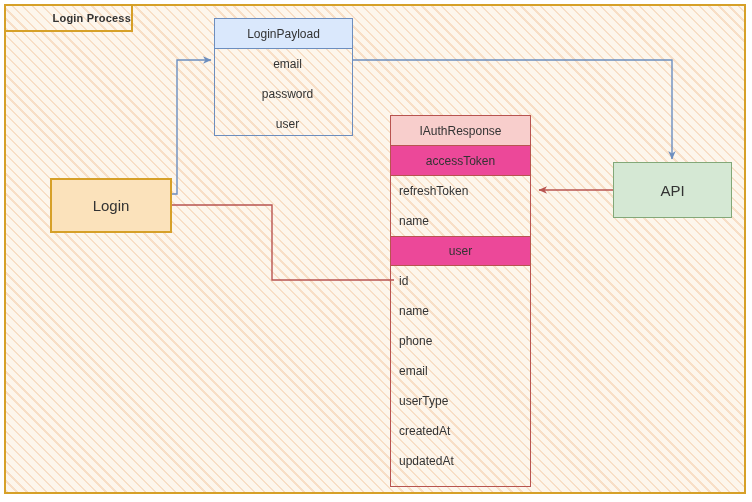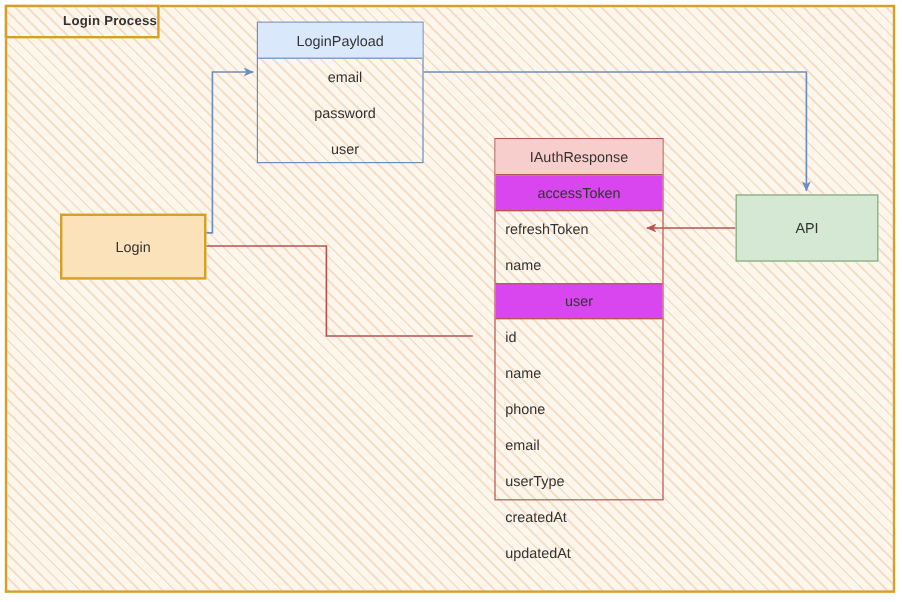--- a/index.html
+++ b/index.html
@@ -46,21 +46,21 @@
     );
     display:flex;align-items:center;justify-content:flex-end;
     font-size:11px;font-weight:bold;color:#333333;
     letter-spacing:.2px;
   }
   
   .node{
     position:absolute;
     box-sizing:border-box;
     display:flex;align-items:center;justify-content:center;
-    font-size:12px;color:#333333;
+    font-size:15px;color:#333333;
   }
   .node-login{
     left:22px;top:178px;width:122px;height:55px;
     border:2px solid #d6a028;
     background:#fbe2bb;
     margin-left:28px;
   }
   .node-api{
     left:613px;top:162px;width:119px;height:56px;
     border:1.6px solid #82a878;
@@ -88,32 +88,32 @@
   .tbl-payload .hdr{
     background:#dae8fc;
     border-bottom:1.5px solid #6c8ebf;
     height:28px;
     justify-content:center;padding-left:0;
   }
   .tbl-payload .row{height:30px;justify-content:center;}
 
   
   .tbl-auth{
-    left:412px;top:115px;width:141px;height:302px;
+    left:390px;top:115px;width:141px;height:372px;
     border:1.5px solid #b85450;
     background:transparent;
   }
   .tbl-auth .hdr{
     background:#f8cecc;
     border-bottom:1.5px solid #b85450;
     height:30px;
     justify-content:center;padding-left:0;
   }
   .tbl-auth .sub{
-    background:#d946ef;
+    background:#ec4899;
     border-bottom:1.5px solid #b85450;
     height:30px;
     justify-content:center;padding-left:0;
   }
   .tbl-auth .sub.top-rule{border-top:1.5px solid #b85450;}
 
   svg.edges{
     position:absolute;left:0;top:0;
     width:752px;height:502px;
     pointer-events:none;

